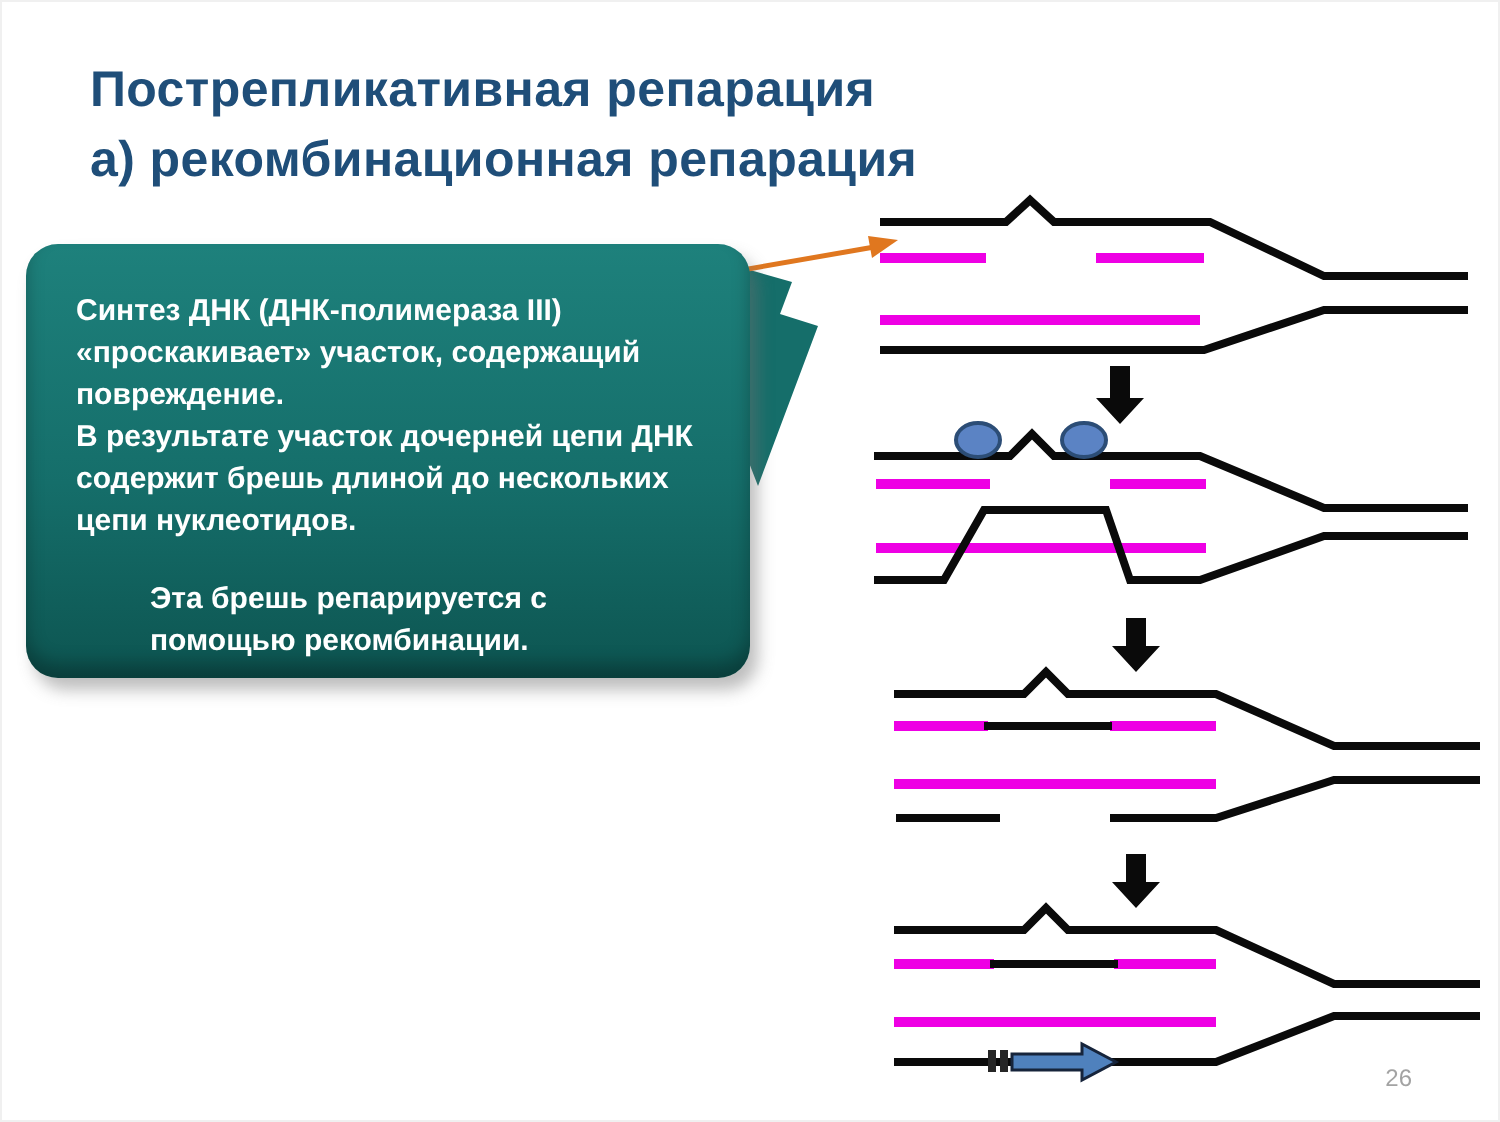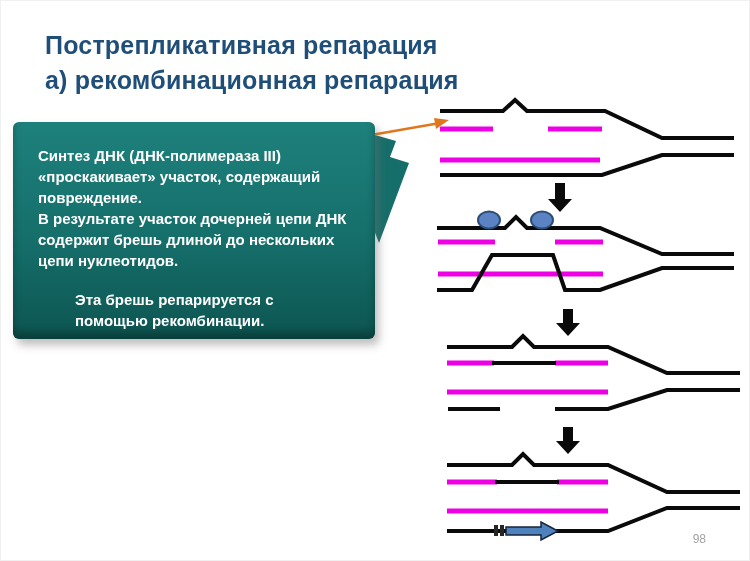--- a/index.html
+++ b/index.html
@@ -8,21 +8,21 @@
     font-family:"Liberation Sans", sans-serif;
     box-shadow:inset 0 0 0 1px #f0f0f0;
   }
   .title{
     position:absolute;left:45px;top:28px;
     color:var(--title-blue);font-weight:bold;font-size:25px;line-height:35px;
     letter-spacing:0.2px;
   }
   .callout{
     position:absolute;left:13px;top:122px;width:362px;height:217px;
-    box-sizing:border-box;border-radius:6px;
+    box-sizing:border-box;border-radius:16px;
     background:linear-gradient(180deg,var(--callout-teal-light) 0%,var(--callout-teal) 55%,var(--callout-teal-dark) 100%);
     box-shadow:inset 0 -7px 9px rgba(0,0,0,0.28), 4px 6px 8px rgba(110,110,110,0.45);
     z-index:2;
   }
   .callout-text{
     position:absolute;left:25px;top:23px;width:312px;
     color:#ffffff;font-weight:bold;font-size:15px;line-height:21px;
   }
   .callout-text p{margin:0;}
   .callout-text p.gap{margin-top:18px;margin-left:37px;}
@@ -107,15 +107,15 @@
   </svg>
 
   <div class="callout">
     <div class="callout-text">
       <p>Синтез ДНК (ДНК-полимераза III) «проскакивает» участок, содержащий повреждение.</p>
       <p>В результате участок дочерней цепи ДНК содержит брешь длиной до нескольких цепи нуклеотидов.</p>
       <p class="gap">Эта брешь репарируется с помощью рекомбинации.</p>
     </div>
   </div>
 
-  <div class="page-number">98</div>
+  <div class="page-number">26</div>
 
 </div>
 
 </body></html>

